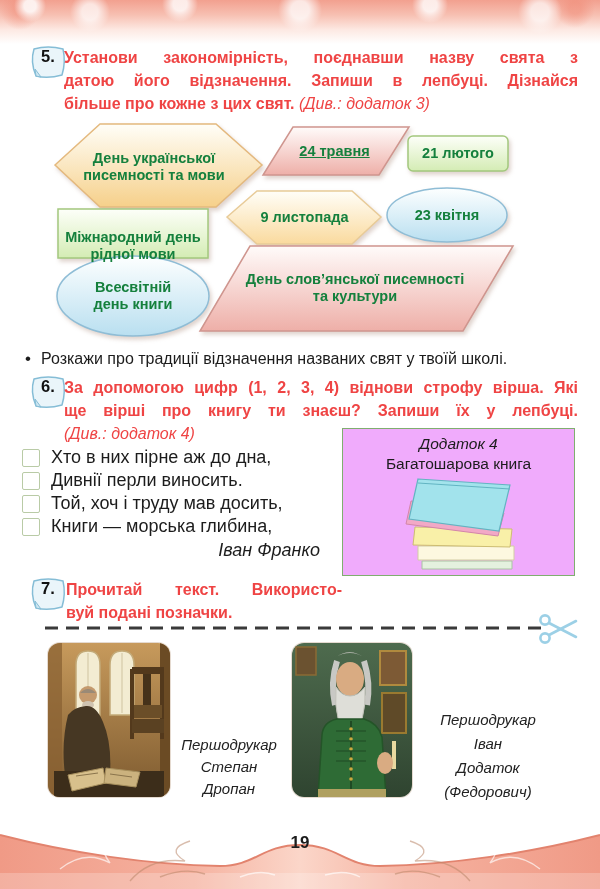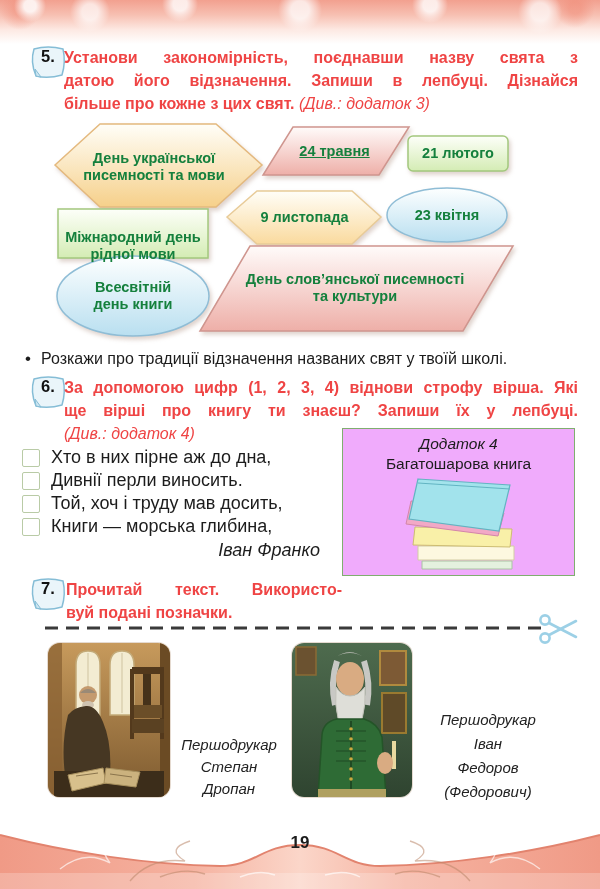--- a/index.html
+++ b/index.html
@@ -270,21 +270,21 @@
         <line x1="44" y1="108" x2="74" y2="108"></line>
           <line x1="44" y1="118" x2="74" y2="118"></line>
       </g>
       <ellipse cx="93" cy="120" rx="8" ry="11" fill="#d9ab82"></ellipse>
       <rect x="26" y="146" width="68" height="8" fill="#b0a060"></rect>
     </svg>
   </div>
   <div class="caption" style="left:416px;top:708px;width:144px;line-height:24px;">
     <div>Першодрукар</div>
     <div>Іван</div>
-    <div>Федоров</div>
+    <div>Додаток</div>
     <div>(Федорович)</div>
   </div>
 
   <div class="bottom-band">
     <svg width="600" height="70" viewBox="0 0 600 70">
       <defs>
         <linearGradient id="bandX" x1="0" y1="0" x2="1" y2="0">
           <stop offset="0" stop-color="#f09a86"></stop>
             <stop offset=".32" stop-color="#f5b2a0"></stop>
           <stop offset=".5" stop-color="#fbd6c9"></stop>

